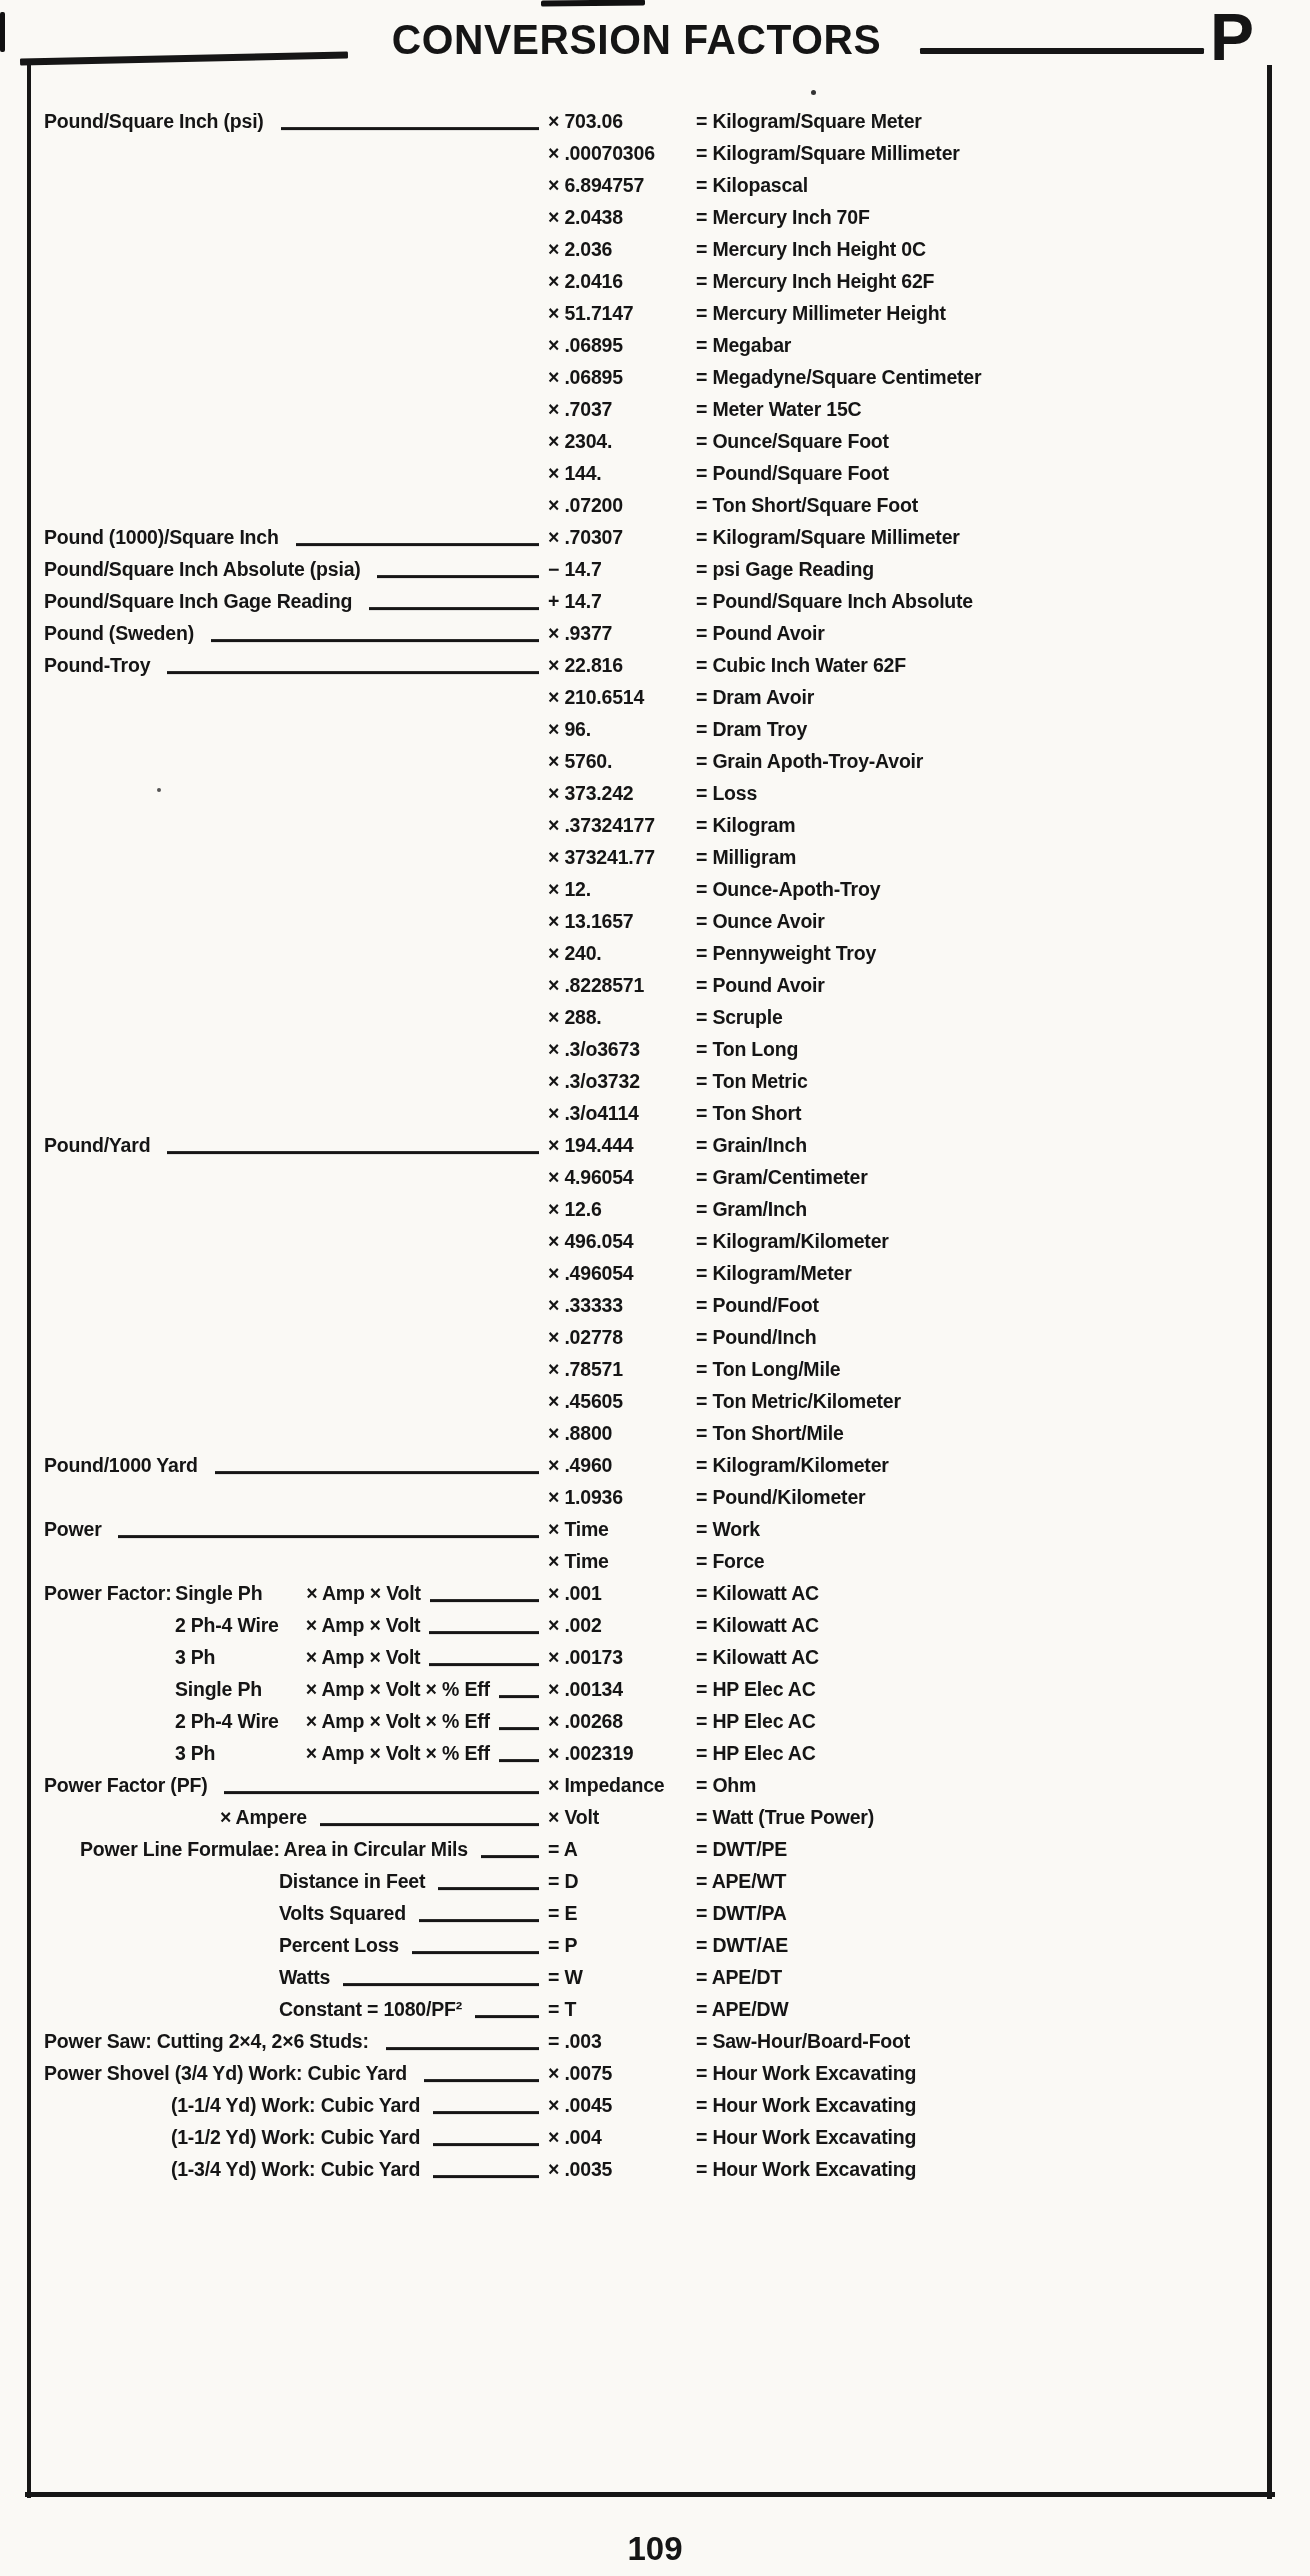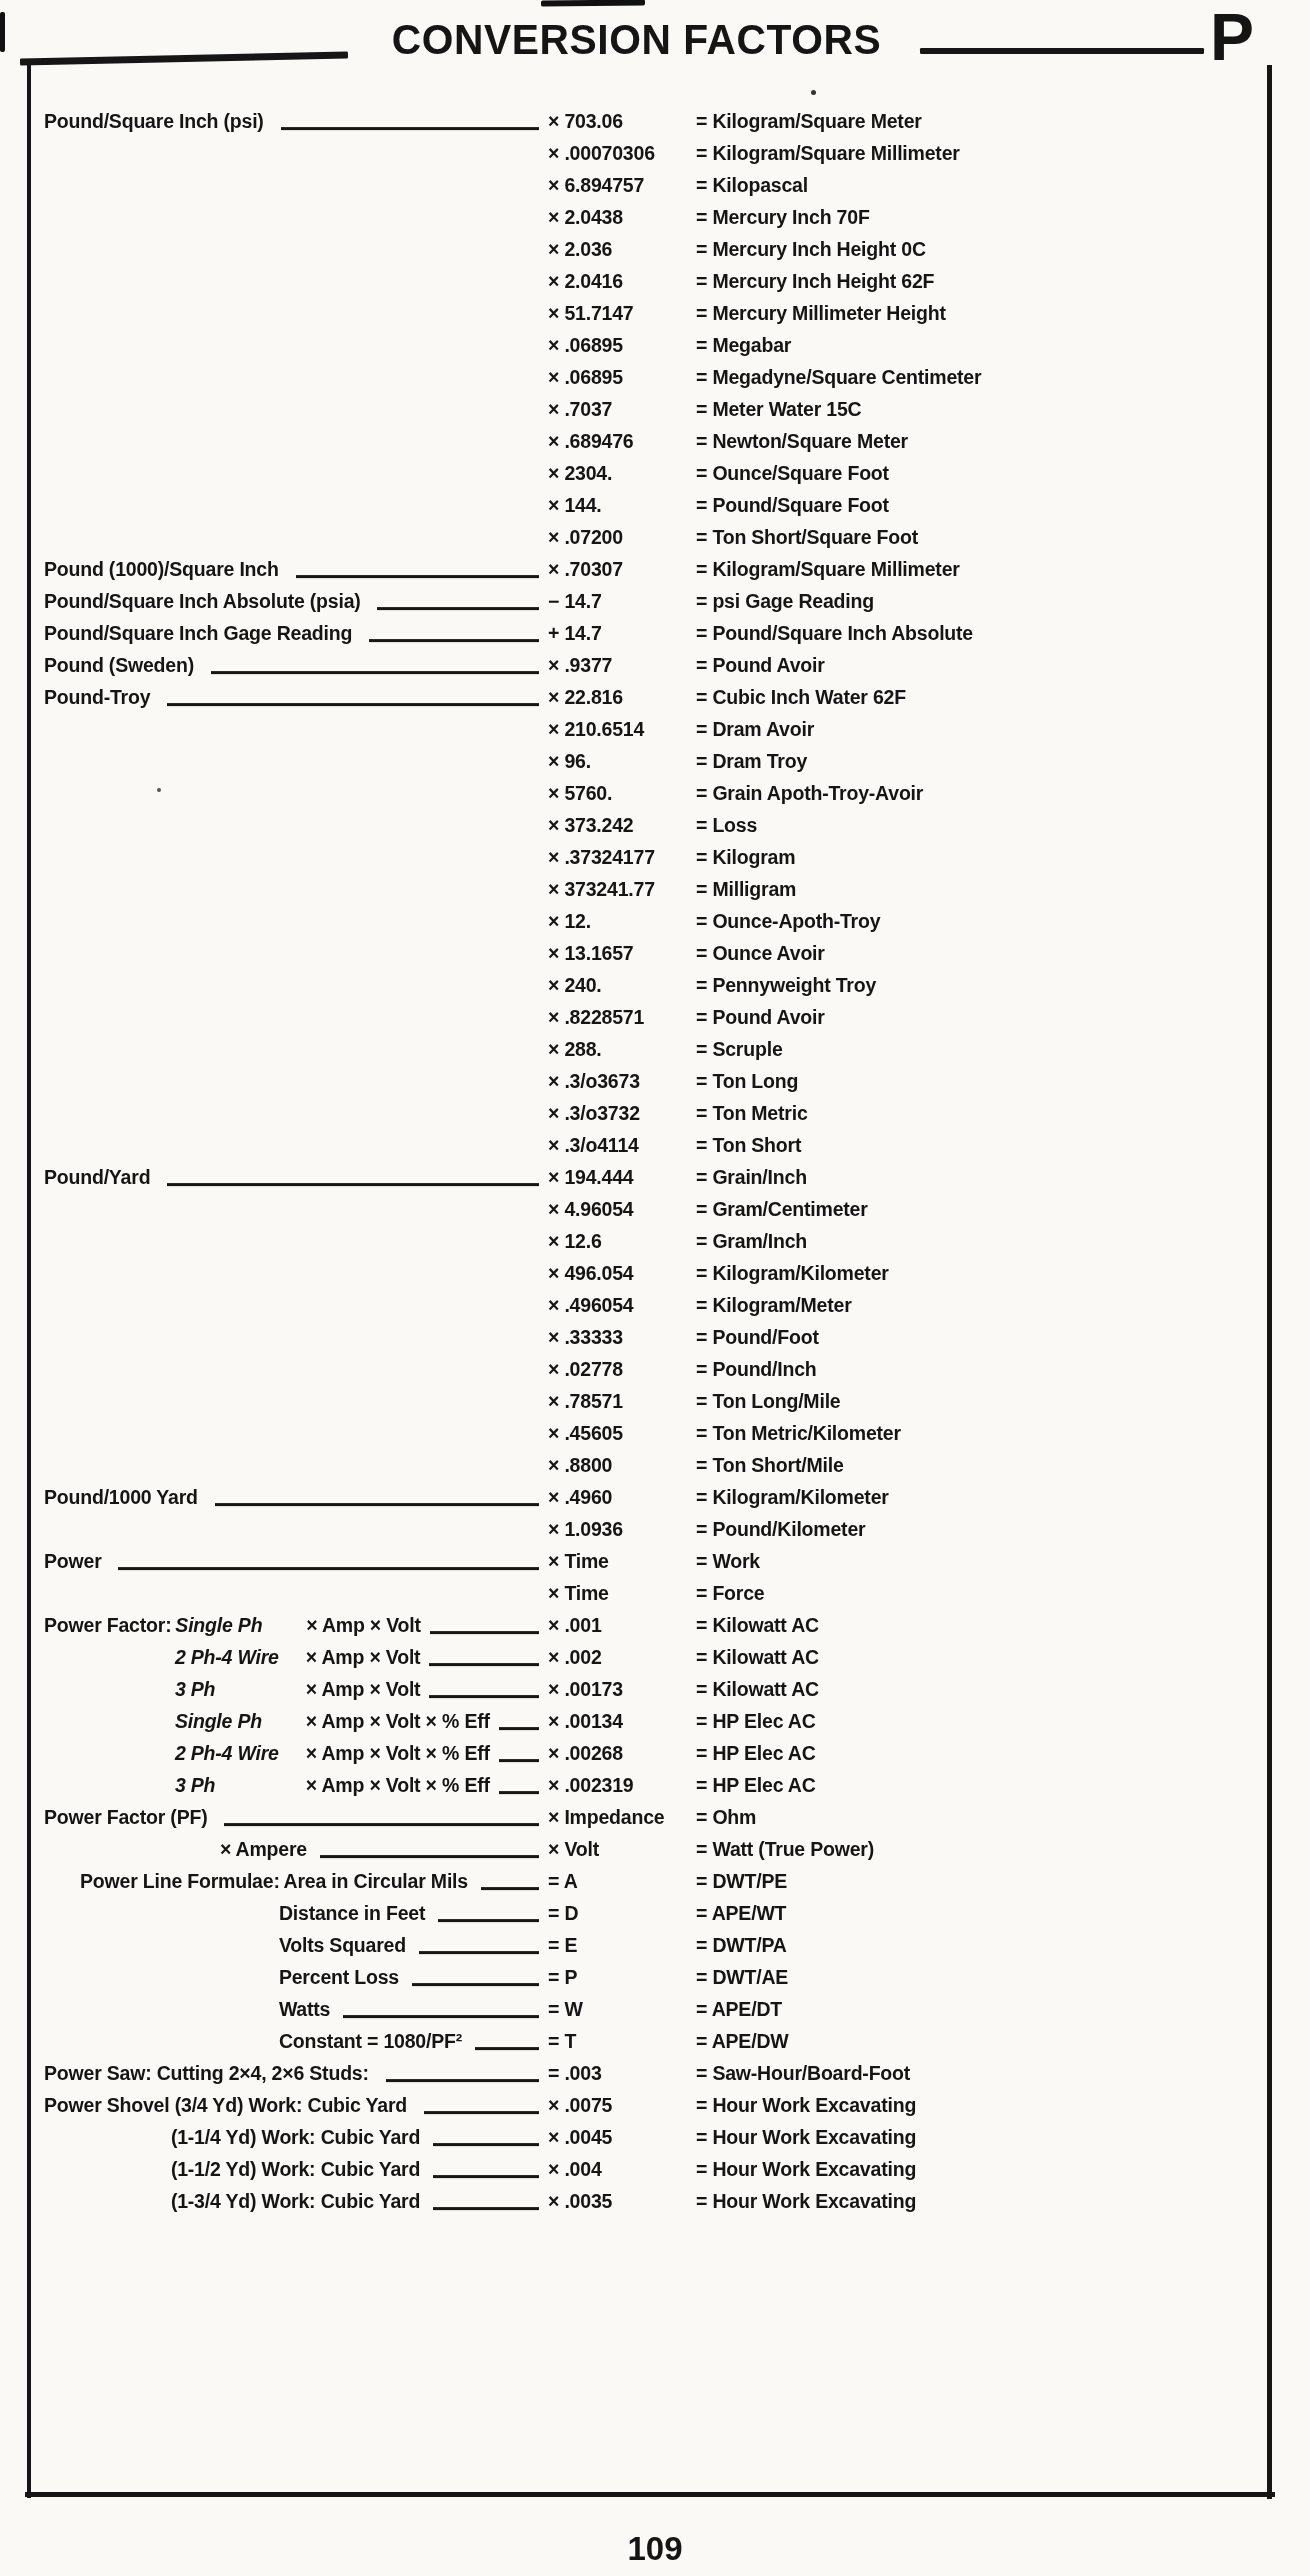--- a/index.html
+++ b/index.html
@@ -42,21 +42,21 @@
   .lbl,.sub,.expr{padding-right:3.9px;}
   .line{
     flex:1;height:0;border-bottom:3.2px solid #161616;
     transform:translateY(7.1px);margin:0 9px 0 5.2px;
   }
   .line.hidden{border-color:transparent;}
   .mid{width:148px;flex:none;}
   .res{flex:none;}
   
   .t-pf .lbl{min-width:127px;}
-  .t-pf .sub{min-width:127px;font-style:italic;}
+  .t-pf .sub{min-width:127px;}
   .t-formulae .lbl{min-width:195px;margin-left:36px;}
   .t-shovel .lbl{min-width:123px;}
   .t-ampere .lbl{min-width:172px;}
   
   #page-number{
     position:absolute;left:0;right:0;top:2530px;
     text-align:center;font-size:33px;
   }
   
   .artifact{position:absolute;background:#111;border-radius:1.9px;}
@@ -180,30 +180,20 @@
     <span class="mid">× .7037</span>
     <span class="res">= Meter Water 15C</span>
   </div>
       <div class="row t-plain">
     <div class="col1">
       <span class="lbl empty"></span>
       <span class="sub empty"></span>
       <span class="expr empty"></span>
       <div class="line hidden"></div>
     </div>
-    <span class="mid">× .689476</span>
-    <span class="res">= Newton/Square Meter</span>
-  </div>
-      <div class="row t-plain">
-    <div class="col1">
-      <span class="lbl empty"></span>
-      <span class="sub empty"></span>
-      <span class="expr empty"></span>
-      <div class="line hidden"></div>
-    </div>
     <span class="mid">× 2304.</span>
     <span class="res">= Ounce/Square Foot</span>
   </div>
       <div class="row t-plain">
     <div class="col1">
       <span class="lbl empty"></span>
       <span class="sub empty"></span>
       <span class="expr empty"></span>
       <div class="line hidden"></div>
     </div>

